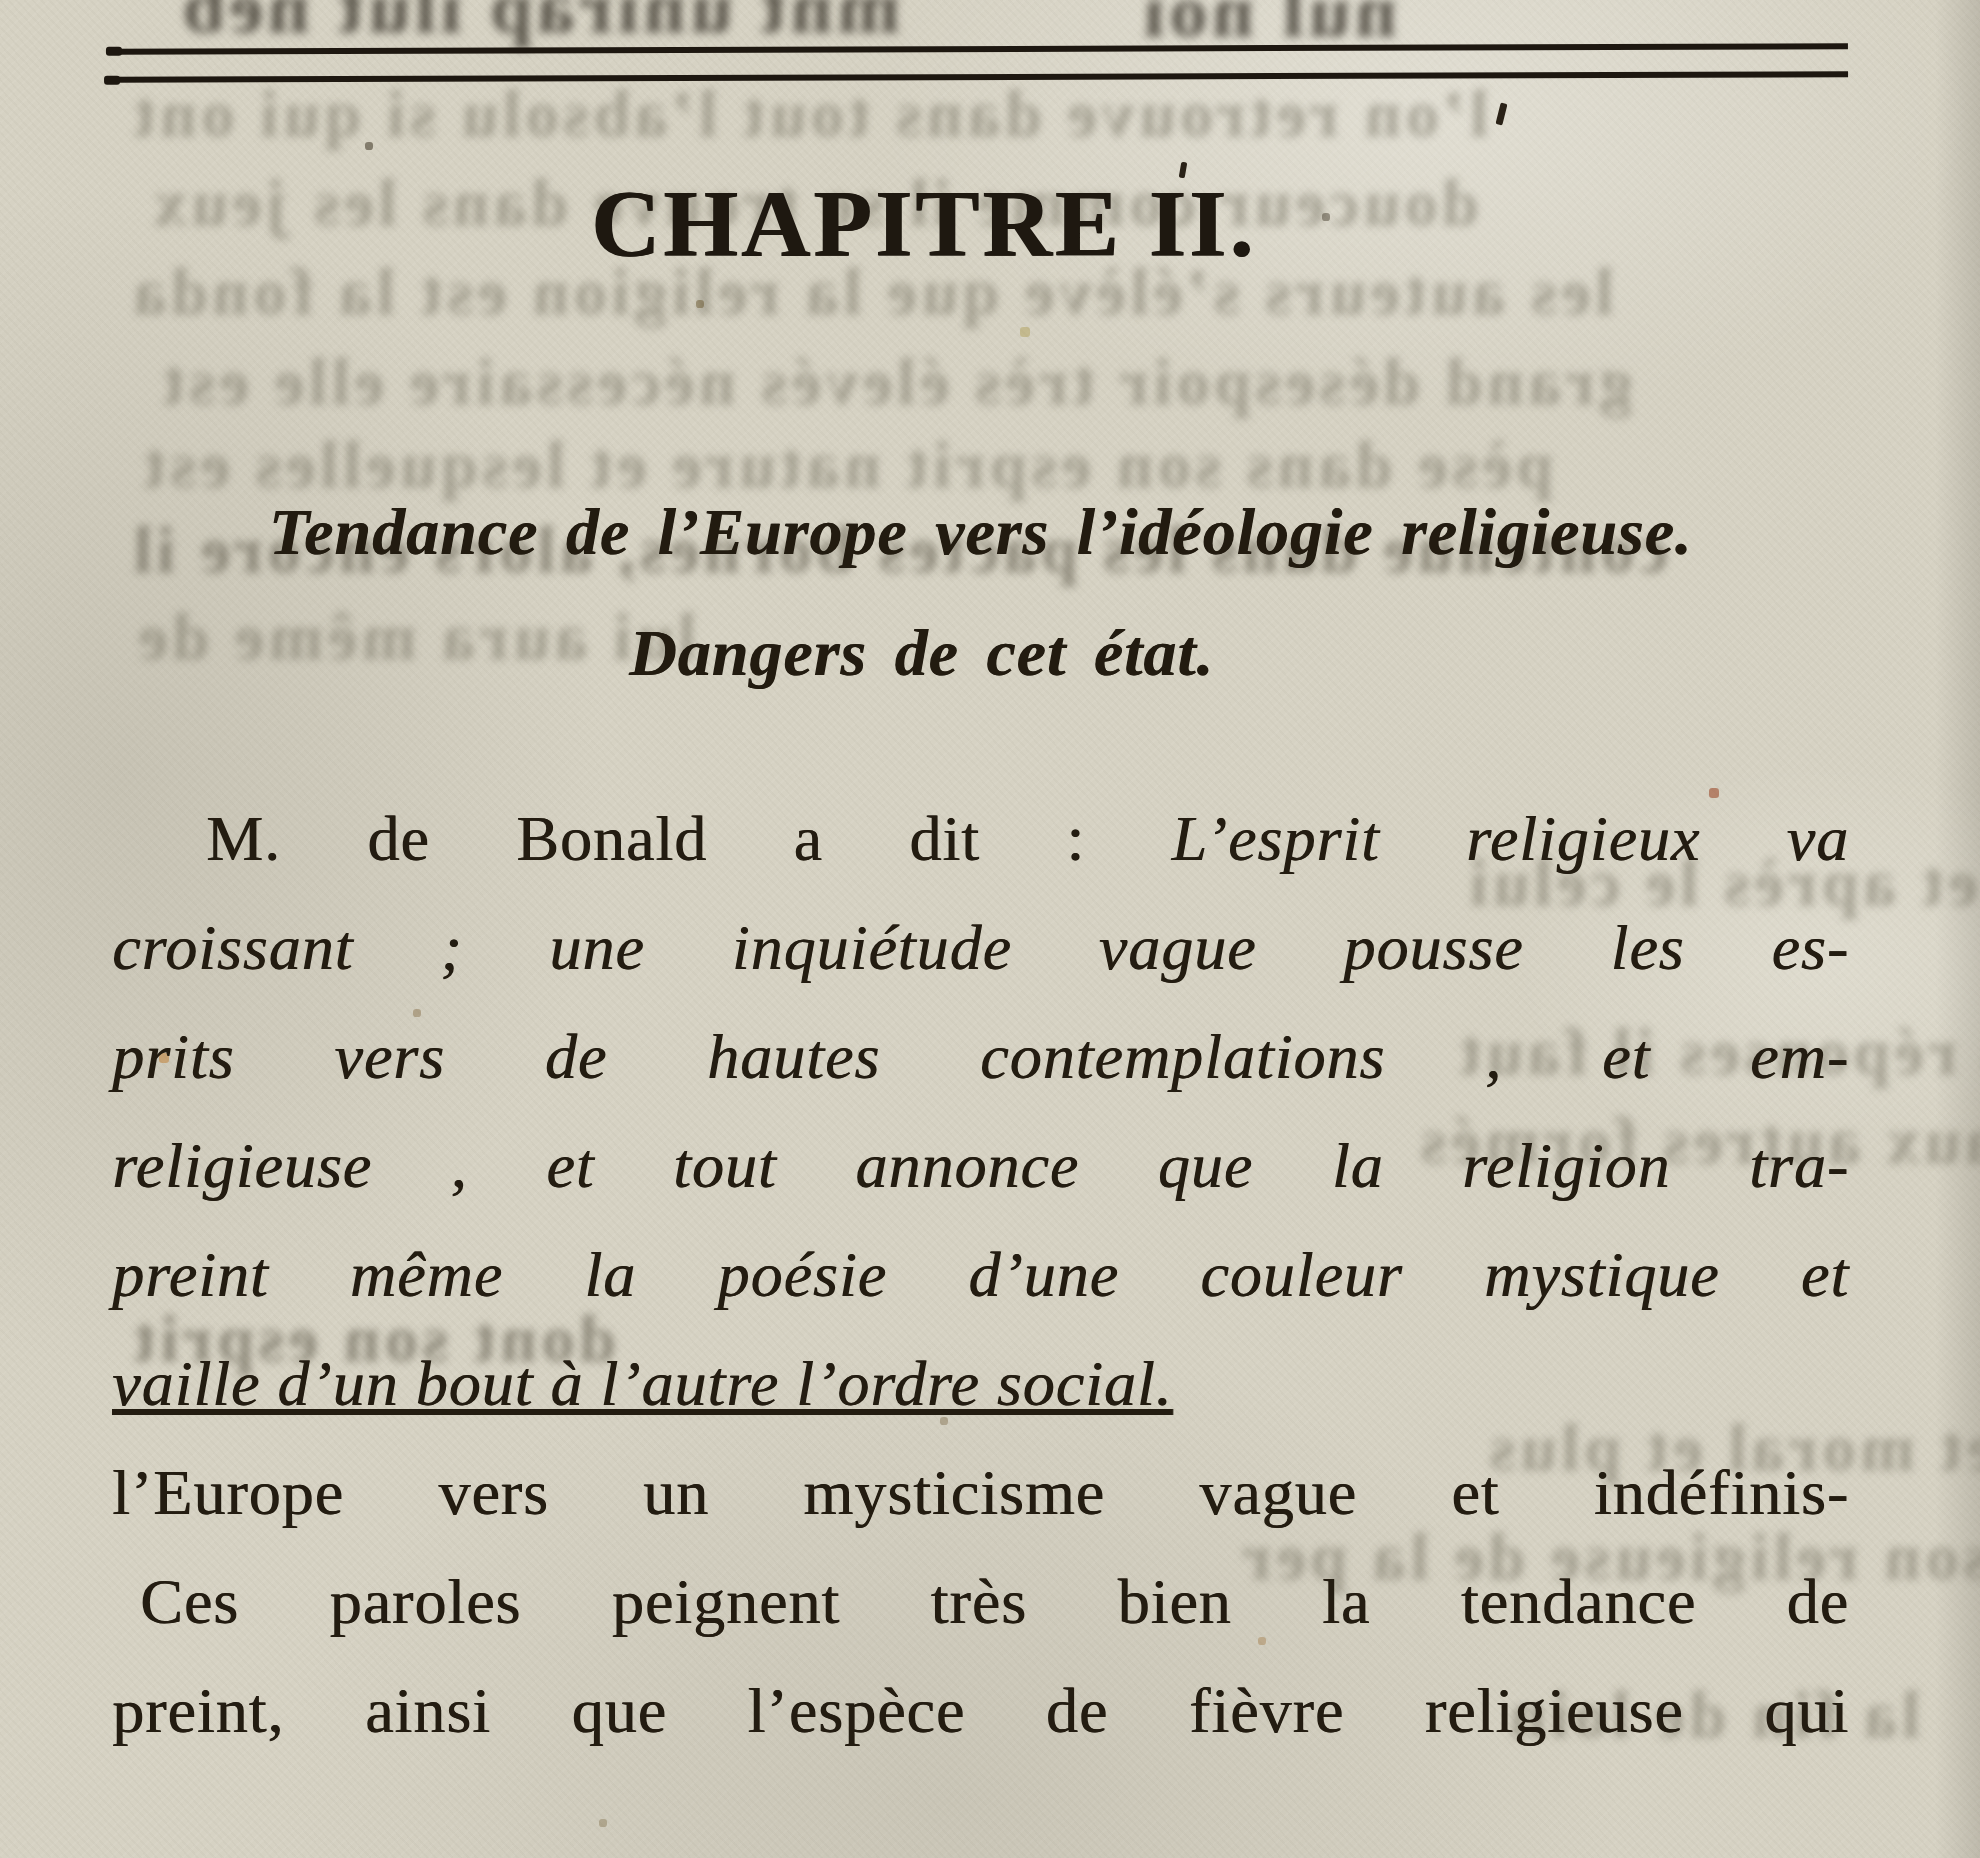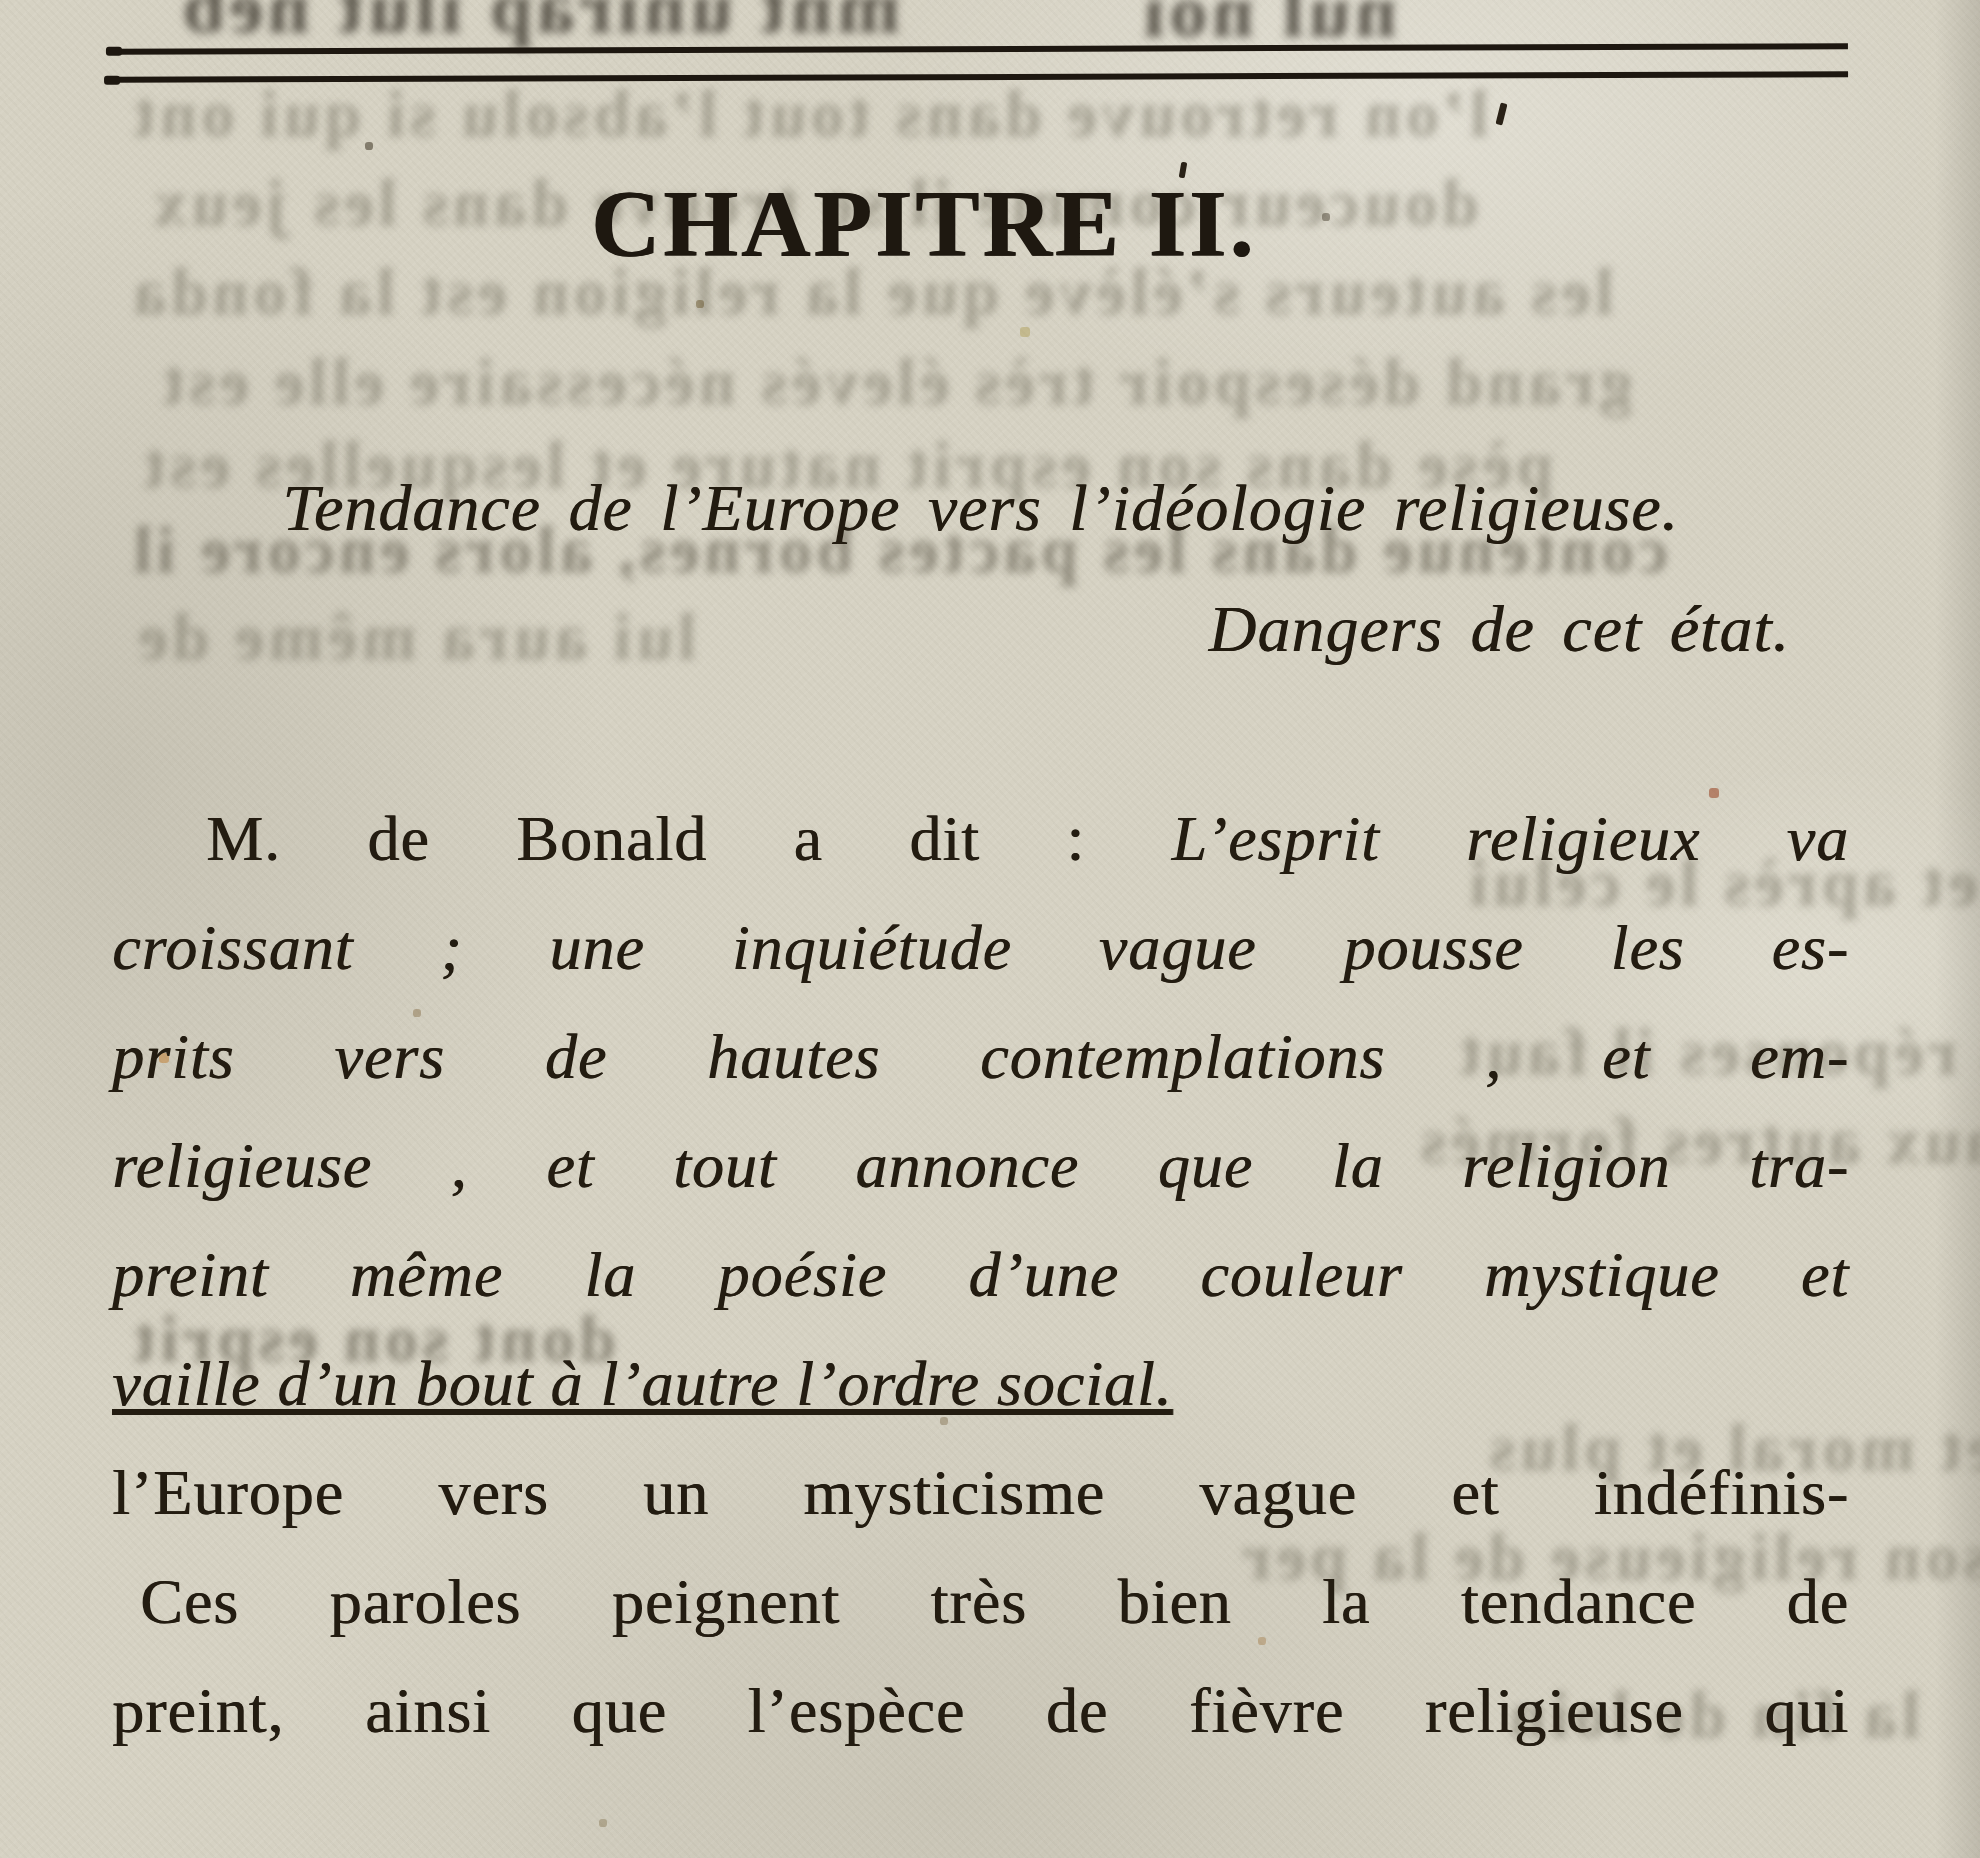--- a/index.html
+++ b/index.html
@@ -34,26 +34,27 @@
 
   
   .heading {
     position:absolute; left:112px; top:176px; width:1737px;
     text-align:center; transform:translateX(-57px);
     font-size:96px; font-weight:700; letter-spacing:3px; line-height:1;
     color:#1e1810; text-shadow:1px 0 0 currentColor;
     white-space:nowrap;
   }
   .subtitle {
-    position:absolute; left:112px; top:447px; width:1737px;
+    position:absolute; left:112px; top:471px; width:1737px;
     text-align:center; font-style:italic; font-size:66px; line-height:121px;
     letter-spacing:1px; word-spacing:10px; color:#221b10;
     text-shadow:0.6px 0 0 currentColor;
+    font-weight:bold;
   }
-  .subtitle .sub2 { display:block; transform:translateX(-59px);text-align:right; }
+  .subtitle .sub2 { display:block; transform:translateX(-59px); }
 
   
   .bodytext {
     position:absolute; left:112px; top:784px; width:1737px;
     font-size:64px; line-height:109px; letter-spacing:1px;
     color:#231c11; text-shadow:0.7px 0 0 currentColor;
   }
   .bline { text-align:justify; text-align-last:justify; white-space:nowrap; height:109px; }
   .bline.lastline { text-align-last:left;text-decoration:underline; }
   .bline.indent1 { text-indent:94px; }

